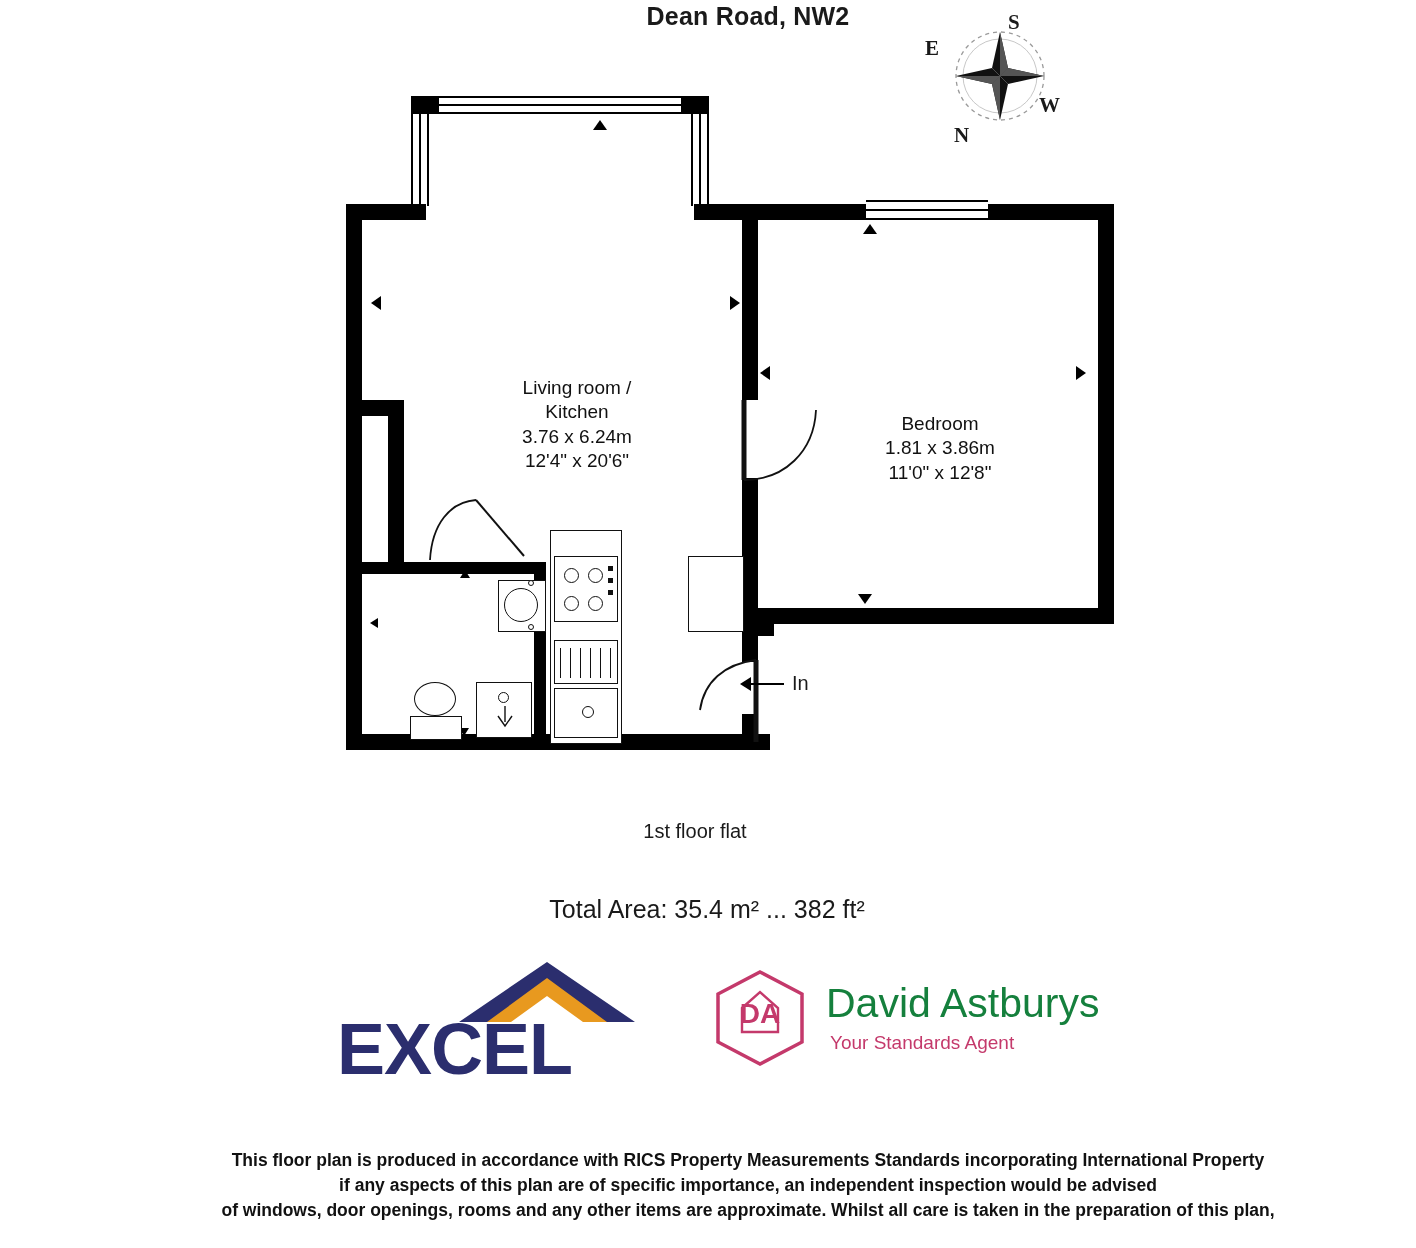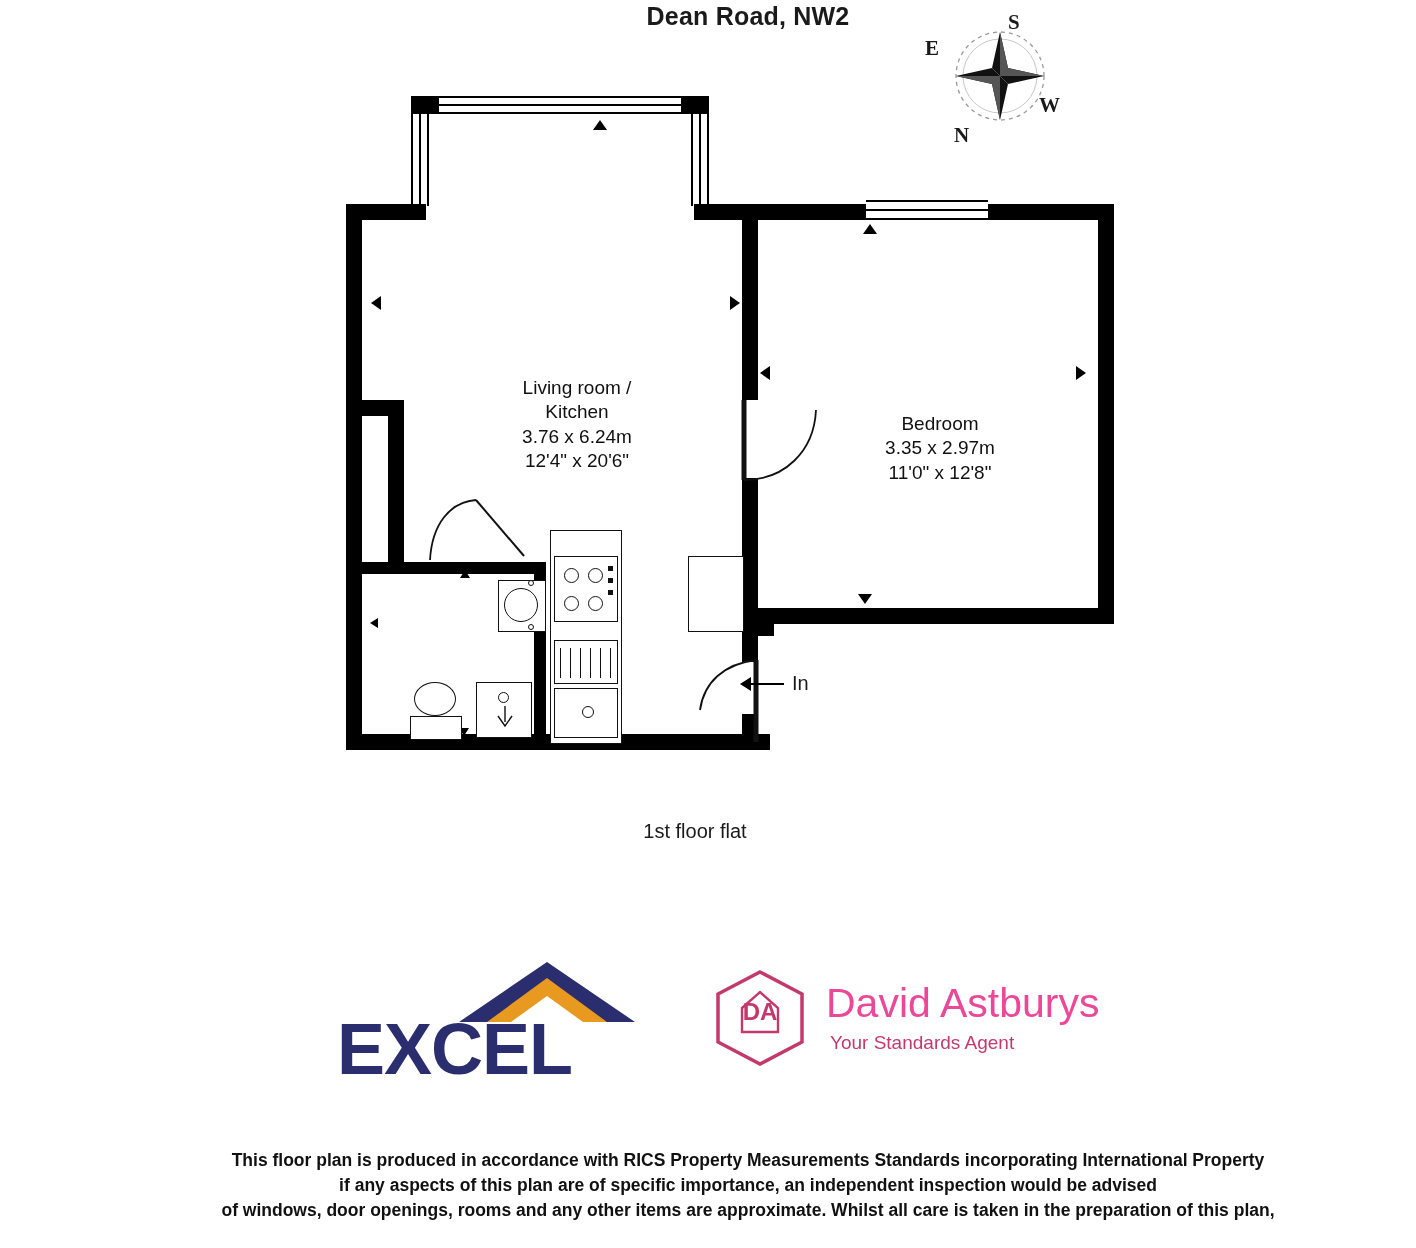--- a/index.html
+++ b/index.html
@@ -231,30 +231,30 @@
     left: 0;
     top: 0;
     width: 96px;
     height: 100px;
   }
   .da-hex .initials {
     position: absolute;
     left: 0; top: 30px;
     width: 96px;
     text-align: center;
-    font-size: 24px;
+    font-size: 28px;
     font-weight: 700;
     color: #c4396b;
   }
   .da-name {
     position: absolute;
     left: 114px;
     top: 12px;
     font-size: 41px;
-    color: #ec4899;
+    color: #15803d;
   }
   .da-tag {
     position: absolute;
     left: 118px;
     top: 64px;
     font-size: 19px;
     color: #c4396b;
   }
 
   
@@ -398,34 +398,35 @@
 
     <div class="room-label" style="left:402px; top:376px; width:270px;">
       <span class="nm">Living room /</span>
       <span class="nm">Kitchen</span>
       <span class="nm">3.76 x 6.24m</span>
       <span class="nm">12'4" x 20'6"</span>
     </div>
 
     <div class="room-label" style="left:760px; top:412px; width:280px;">
       <span class="nm">Bedroom</span>
-      <span class="nm">3.35 x 2.97m</span>
+      <span class="nm">1.81 x 3.86m</span>
       <span class="nm">11'0" x 12'8"</span>
     </div>
 
 
     <div class="in-group">
       <span class="in-arrow-head"></span>
       <span class="in-arrow-line"></span>
       <span class="in-text">In</span>
     </div>
 
   </div>
 
   <div class="floor-caption">1st floor flat</div>
+  <div class="total-area">Total Area: 35.4 m² ... 382 ft²</div>
 
   <div class="logos">
 
     <div class="excel">
       <svg class="excel-roof" viewBox="0 0 180 70">
         <polygon points="90,2 178,62 146,62 90,24 34,62 2,62" fill="#2b2e6e"></polygon>
         <polygon points="90,18 150,62 126,62 90,36 54,62 30,62" fill="#e8991f"></polygon>
       </svg>
       <div class="excel-text">EXCEL</div>
     </div>

